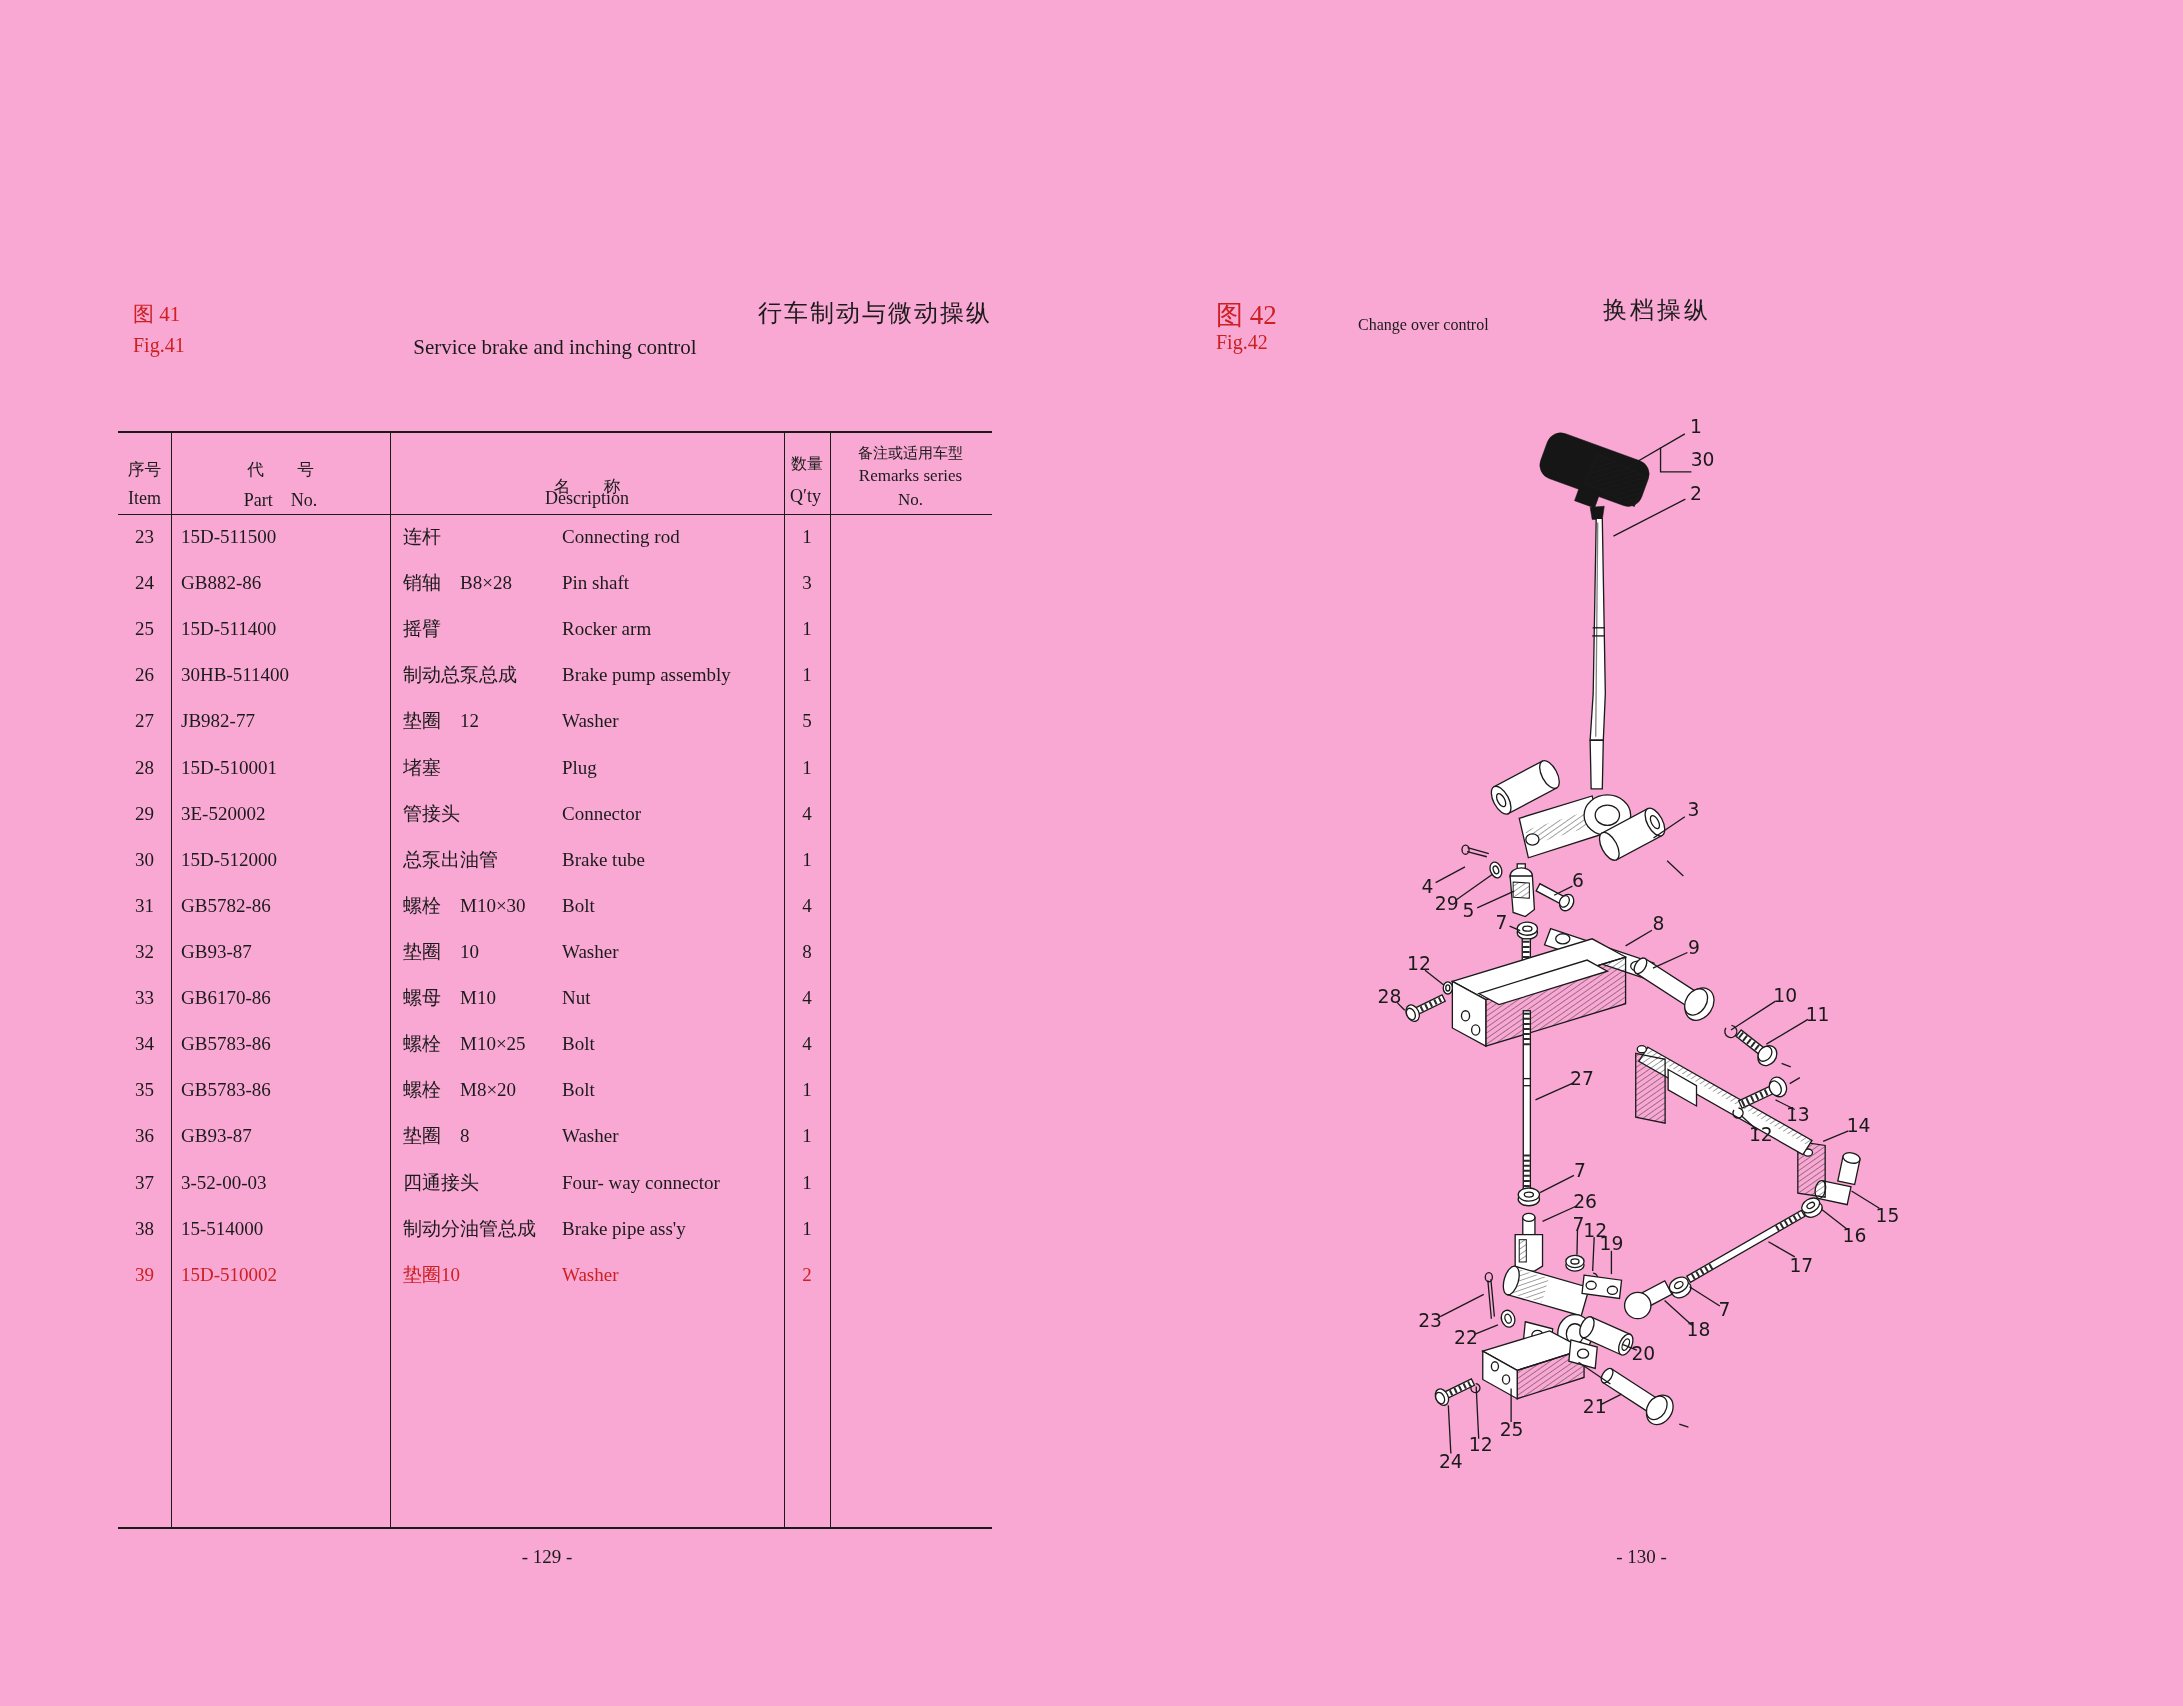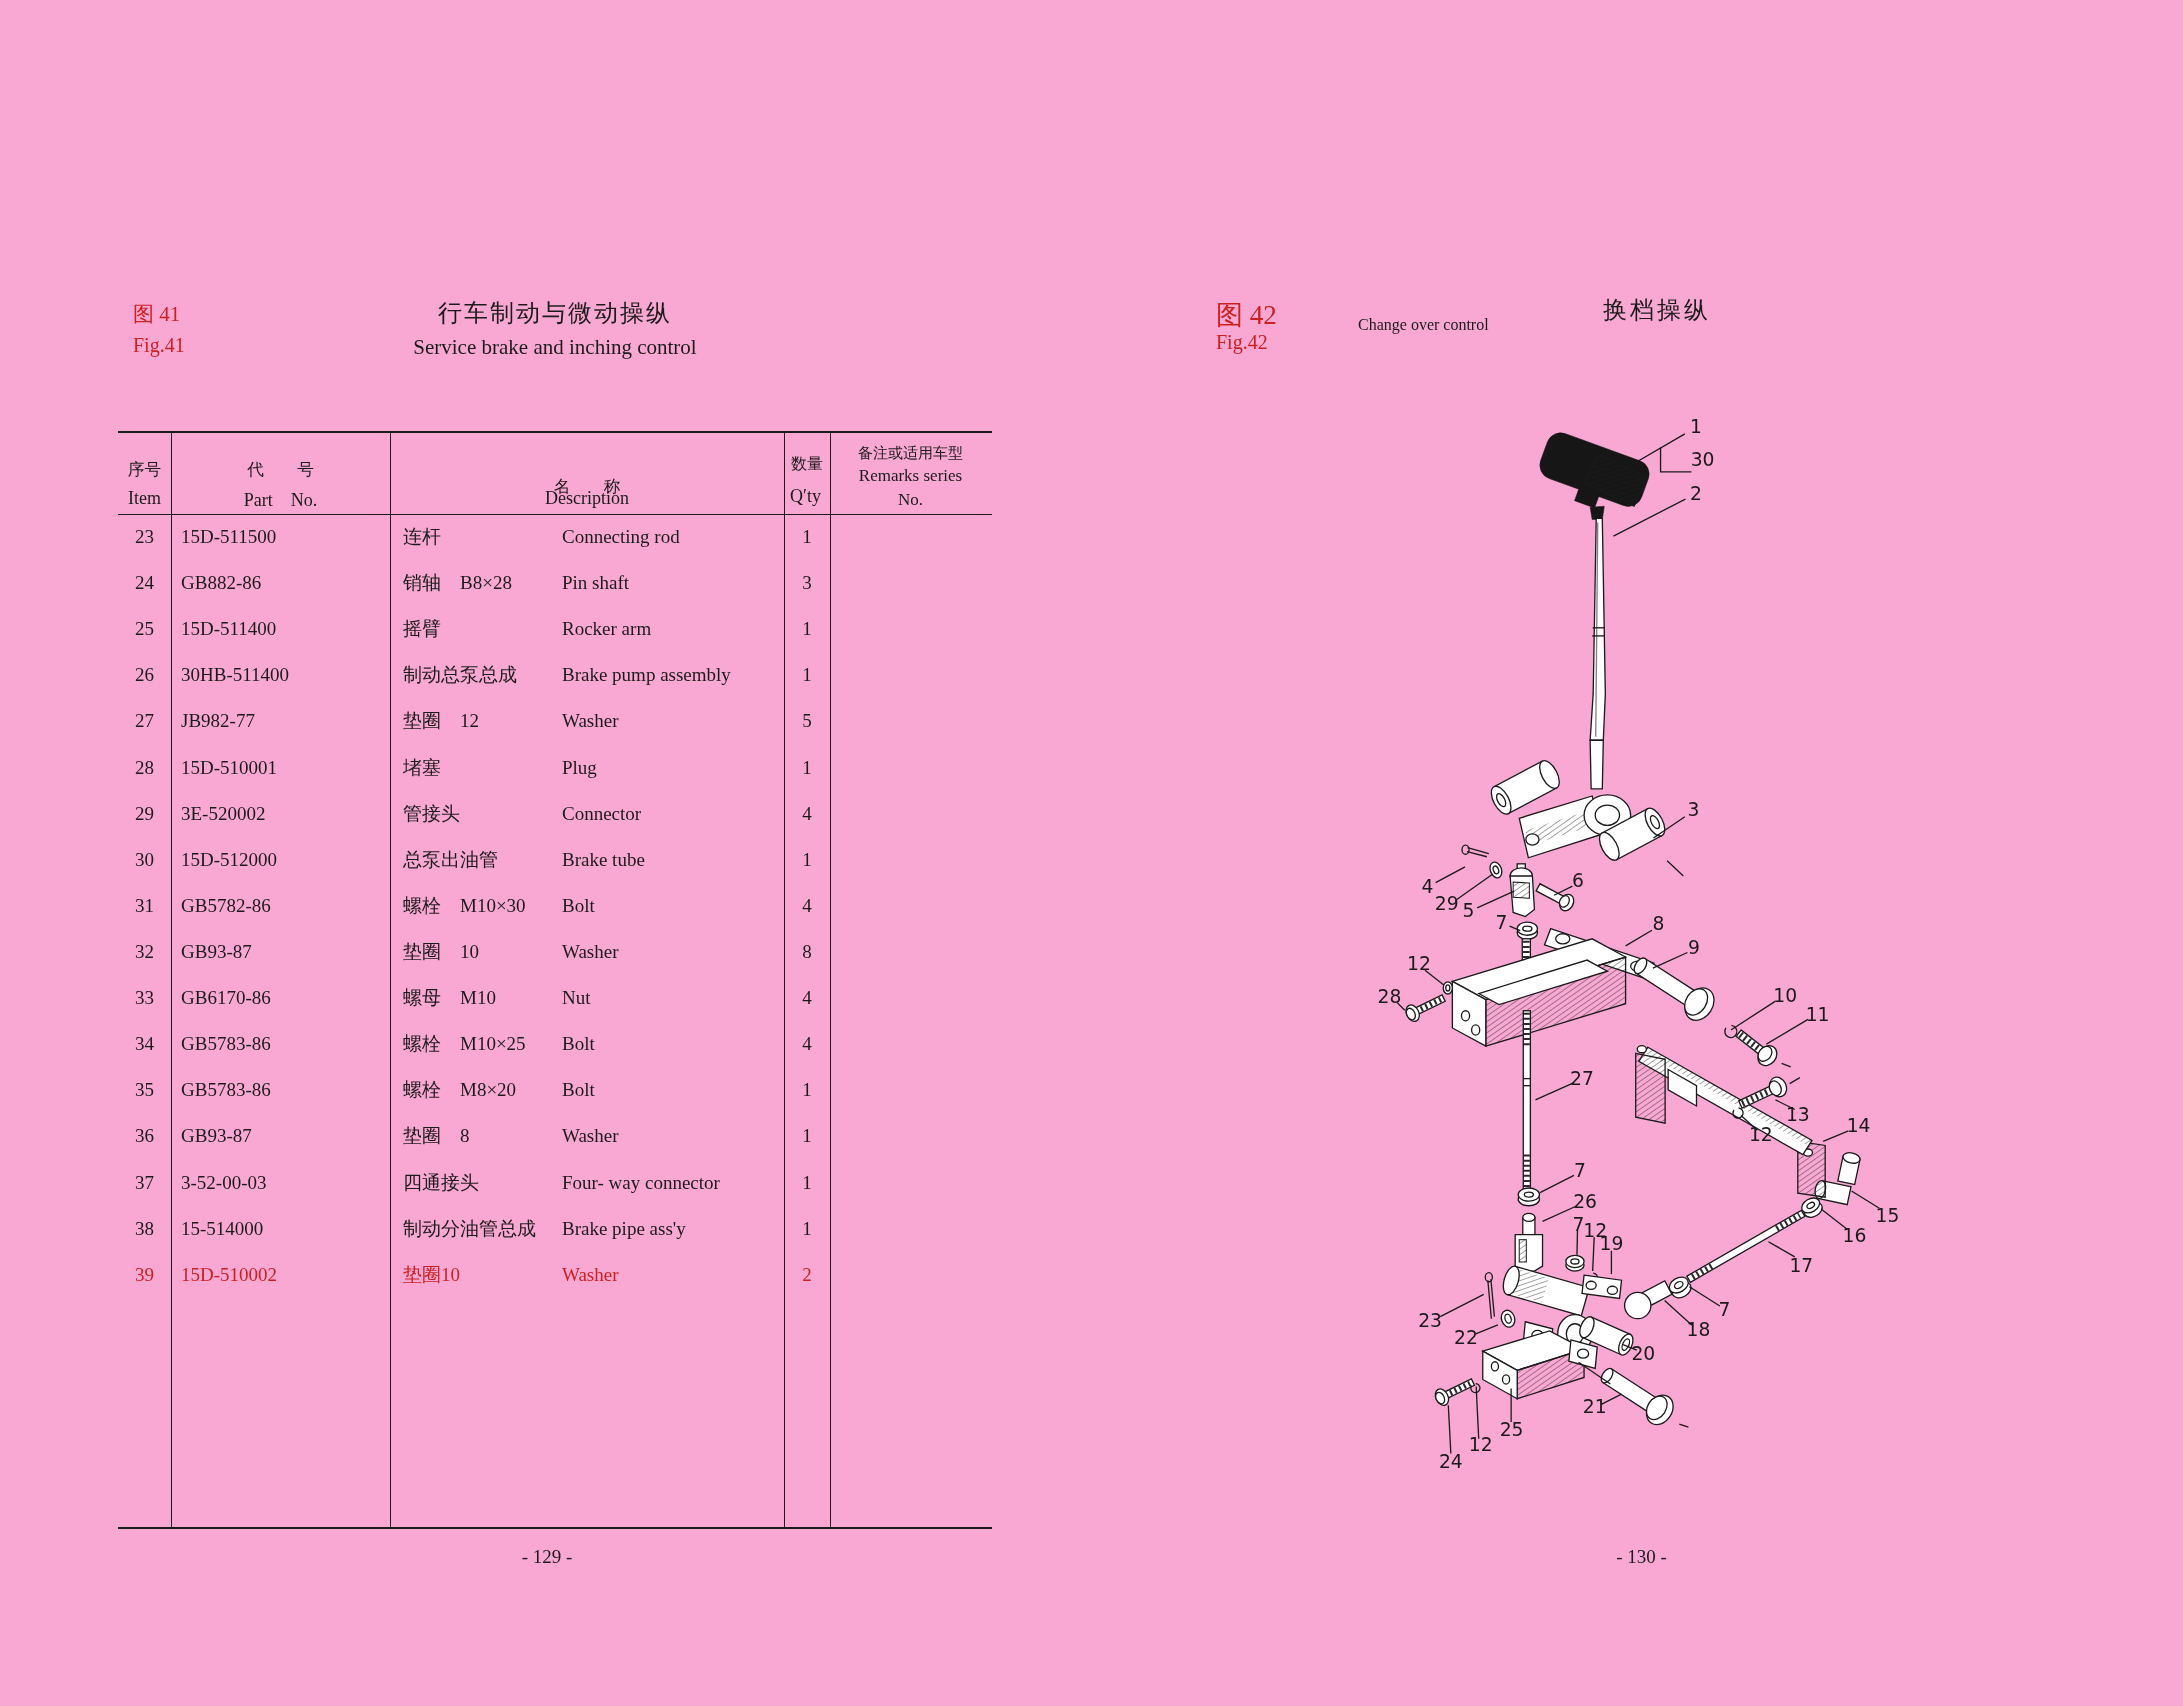--- a/index.html
+++ b/index.html
@@ -3,21 +3,21 @@
 <meta charset="utf-8">
 <style>
   html,body{margin:0;padding:0;background:#ffffff;}
   #sheet{position:relative;width:2183px;height:1706px;background:#f9a8d4;overflow:hidden;
          font-family:"Liberation Serif","DejaVu Serif",serif;color:#1b1b1b;}
   .abs{position:absolute;}
   .red{color:#cd2020;}
   
   #fig41-zh{left:133px;top:300px;font-size:21px;}
   #fig41-en{left:133px;top:334px;font-size:20px;}
-  #title41-zh{left:118px;top:297px;width:874px;text-align:center;font-size:24px;letter-spacing:2px;}
+  #title41-zh{left:118px;top:297px;width:874px;text-align:right;font-size:24px;letter-spacing:2px;}
   #title41-en{left:118px;top:335px;width:874px;text-align:center;font-size:21px;}
   #models{left:118px;top:394px;width:874px;height:30px;}
   .model{position:absolute;top:0;font-size:19px;white-space:nowrap;}
   .model:nth-child(1){left:14.7px;} .model:nth-child(2){left:292px;} .model:nth-child(3){left:546px;}
   .badge{display:inline-block;width:19px;height:19px;border:1.5px solid #1b1b1b;border-radius:50%;
          text-align:center;line-height:18px;font-size:13px;vertical-align:-3px;margin-right:5px;
          font-family:"Liberation Serif",serif;}
   
   #tbl{left:118px;top:431px;width:874px;height:1094px;border-top:2.5px solid #1b1b1b;border-bottom:2.5px solid #1b1b1b;}
   .vline{position:absolute;top:0;bottom:0;width:1.3px;background:#1b1b1b;}

